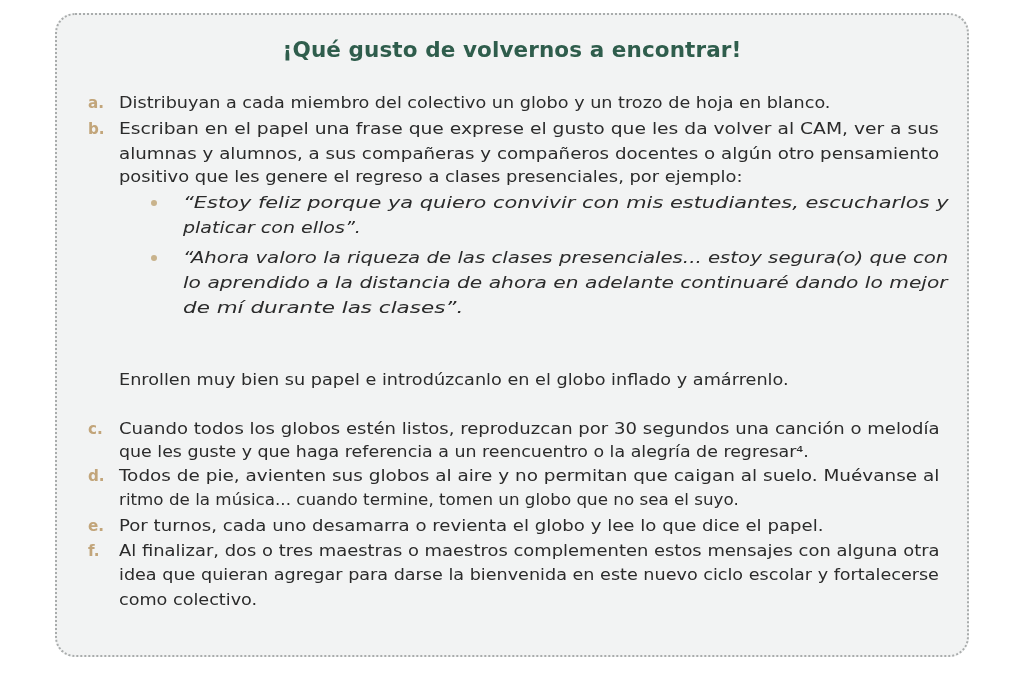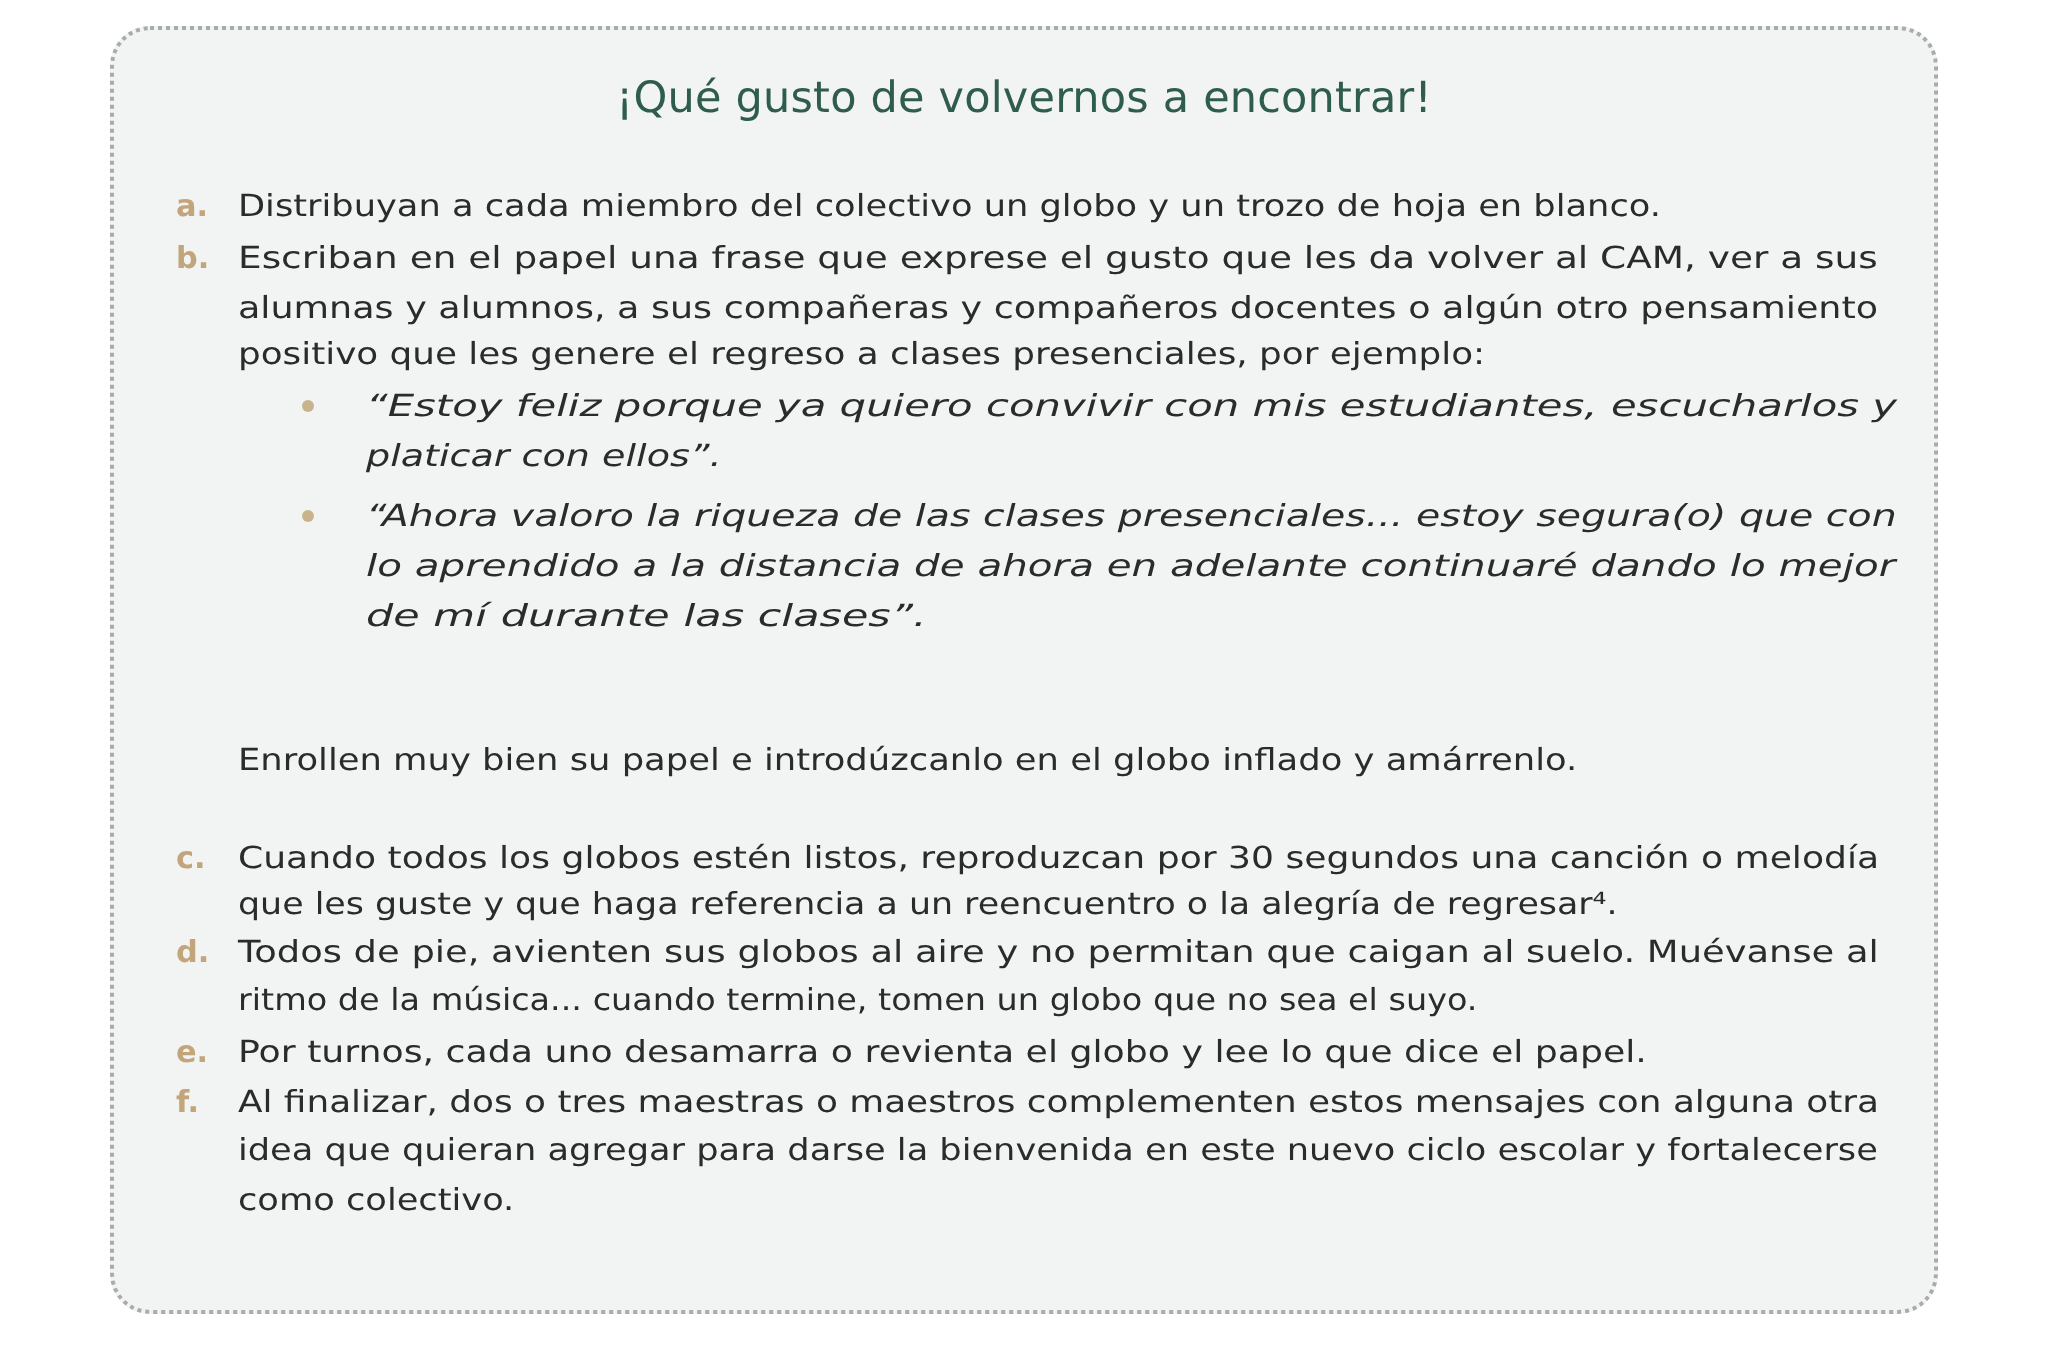--- a/index.html
+++ b/index.html
@@ -26,21 +26,21 @@
       border-radius: 20px;
       box-sizing: border-box;
     }
     .title {
       position: absolute;
       left: 0;
       right: 0;
       top: 22px;
       text-align: center;
       font-family: "DejaVu Sans", sans-serif;
-      font-weight: normal;
+      font-weight: bold;
       font-size: 21.5px;
       color: #2f5d4c;
       letter-spacing: 0.1px;
     }
     .line {
       position: absolute;
       font-size: 15.2px;
       line-height: 19px;
       white-space: nowrap;
       color: #2b2b2b;

